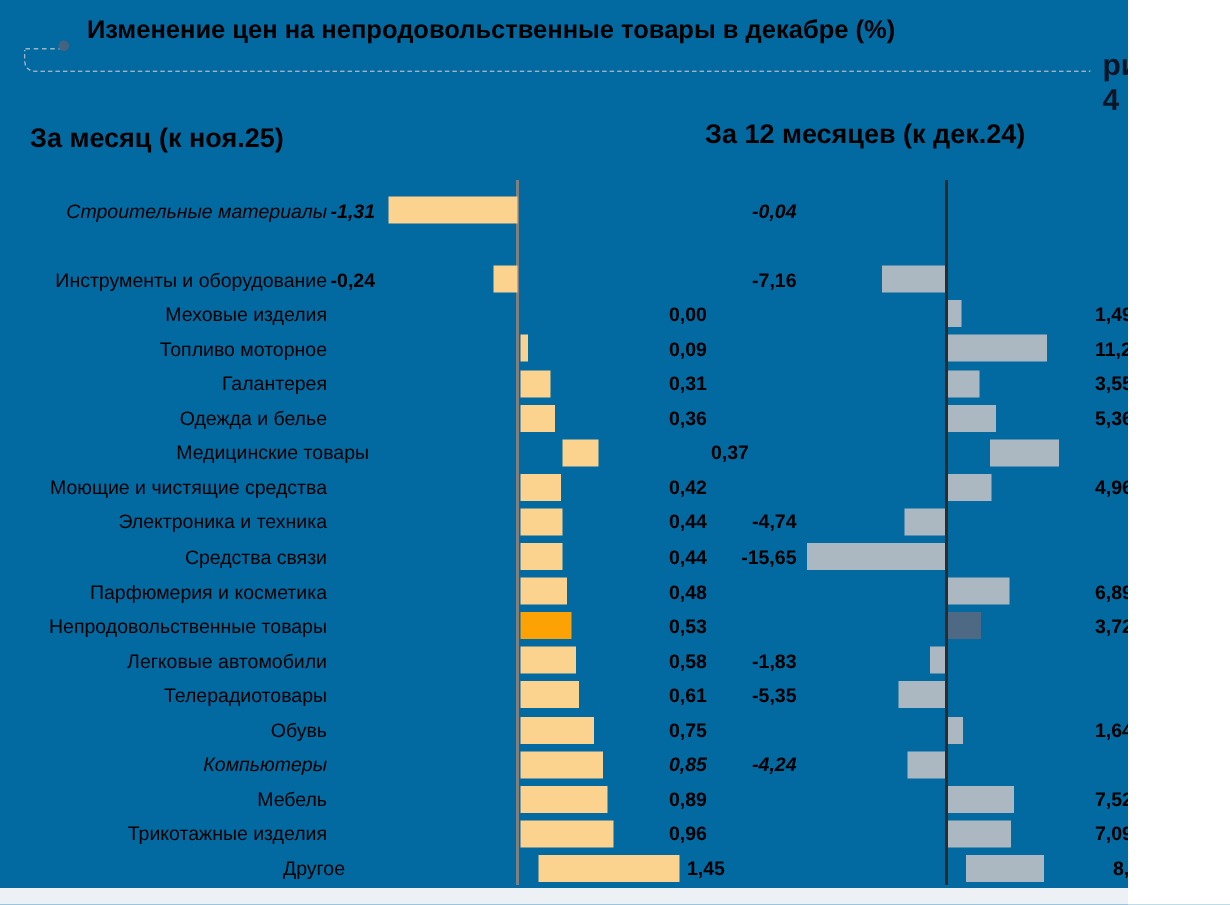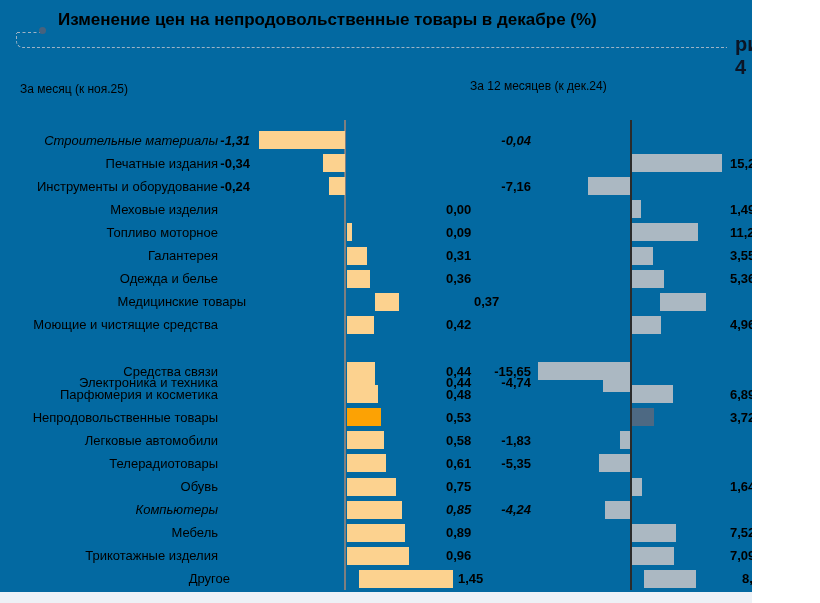--- a/index.html
+++ b/index.html
@@ -23,21 +23,21 @@
   }
   .decor-top{
     position:absolute;left:17px;top:32px;width:25px;height:0;
     border-top:1.5px dashed #9fb3c5;
   }
   .decor-dot{
     position:absolute;left:39px;top:27px;width:7px;height:7px;border-radius:50%;
     background:#46627e;
   }
   
-  .panel-title{position:absolute;font-size:12px;font-weight:normal;color:#000;white-space:nowrap;}
+  .panel-title{position:absolute;font-size:18px;font-weight:bold;color:#000;white-space:nowrap;}
   .panel-title.month{left:20px;top:82px;}
   .panel-title.year{left:470px;top:79px;}
   
   #chart{position:absolute;left:0;top:0;width:820px;height:603px;}
   .axis{position:absolute;top:120px;height:470px;}
   .axis.month{left:344px;width:2px;background:#7f7f7f;}
   .axis.year{left:630px;width:1.5px;background:#2b2b2b;}
   .row{position:absolute;left:0;width:820px;height:23px;}
   .cat{position:absolute;left:0;top:0;width:218px;height:23px;line-height:23px;
        text-align:right;font-size:13px;color:#000;white-space:nowrap;}
@@ -68,27 +68,20 @@
   <div id="chart">
     <div class="axis month" style="background: rgb(127, 127, 127);"></div>
     <div class="axis year" style="background: rgb(43, 43, 43);"></div>
 
   <div class="row" style="top: 128.5px; font-style: italic;">
         <div class="cat">Строительные материалы</div>
         <div class="val m-neg">-1,31</div>
         <div class="bar" style="background: rgb(252, 210, 143); width: 85.805px; left: 259.195px;"></div>
         <div class="val y-neg">-0,04</div>
       </div>
-      <div class="row" style="top: 151.6px;">
-        <div class="cat">Печатные издания</div>
-        <div class="val m-neg">-0,34</div>
-        <div class="bar" style="background: rgb(252, 210, 143); width: 22.27px; left: 322.73px;"></div>
-        <div class="val y-pos">15,26</div>
-        <div class="bar" style="background: rgb(171, 184, 194); width: 90.034px; left: 632px;"></div>
-      </div>
       <div class="row" style="top: 174.7px;">
         <div class="cat">Инструменты и оборудование</div>
         <div class="val m-neg">-0,24</div>
         <div class="bar" style="background: rgb(252, 210, 143); width: 15.72px; left: 329.28px;"></div>
         <div class="val y-neg">-7,16</div>
         <div class="bar" style="background: rgb(171, 184, 194); width: 42.244px; left: 588.256px;"></div>
       </div>
       <div class="row" style="top: 197.8px;">
         <div class="cat">Меховые изделия</div>
         <div class="val m-pos">0,00</div>
@@ -123,21 +116,21 @@
         <div class="val y-pos">7,79</div>
         <div class="bar" style="background: rgb(171, 184, 194); width: 45.961px; left: 632px;"></div>
       </div>
       <div class="row" style="top: 313.3px;">
         <div class="cat">Моющие и чистящие средства</div>
         <div class="val m-pos">0,42</div>
         <div class="bar" style="background: rgb(252, 210, 143); width: 27.51px; left: 346.5px;"></div>
         <div class="val y-pos">4,96</div>
         <div class="bar" style="background: rgb(171, 184, 194); width: 29.264px; left: 632px;"></div>
       </div>
-      <div class="row" style="top: 336.4px; margin-top: 35px;">
+      <div class="row" style="top: 336.4px;">
         <div class="cat">Электроника и техника</div>
         <div class="val m-pos">0,44</div>
         <div class="bar" style="background: rgb(252, 210, 143); width: 28.82px; left: 346.5px;"></div>
         <div class="val y-neg">-4,74</div>
         <div class="bar" style="background: rgb(171, 184, 194); width: 27.966px; left: 602.534px;"></div>
       </div>
       <div class="row" style="top: 359.5px;">
         <div class="cat">Средства связи</div>
         <div class="val m-pos">0,44</div>
         <div class="bar" style="background: rgb(252, 210, 143); width: 28.82px; left: 346.5px;"></div>

